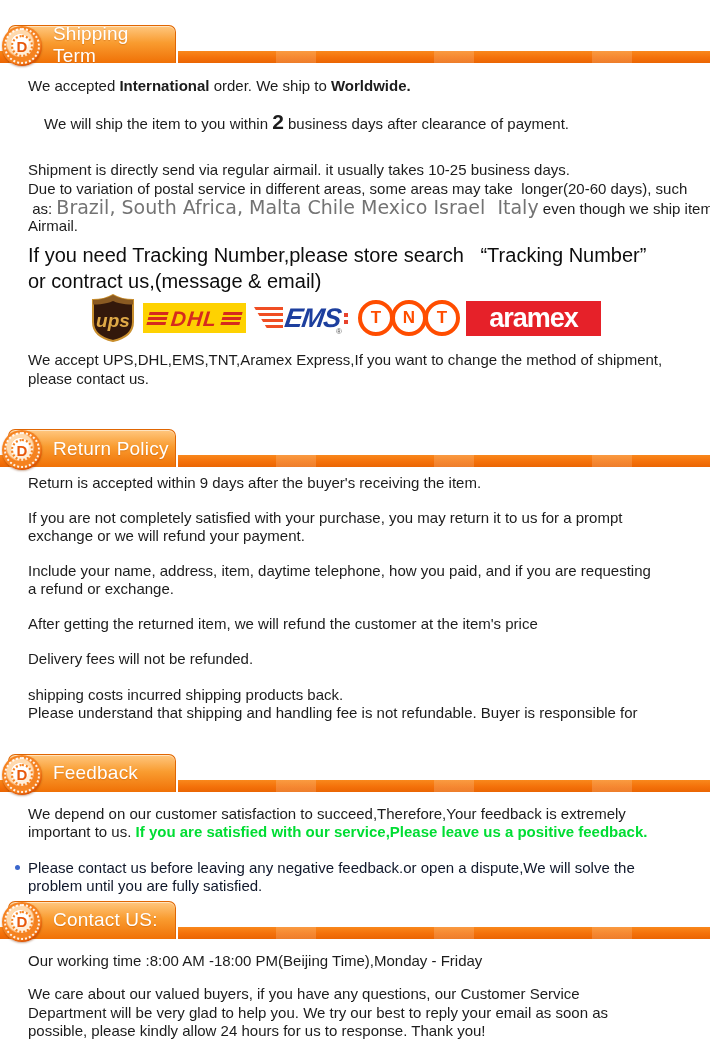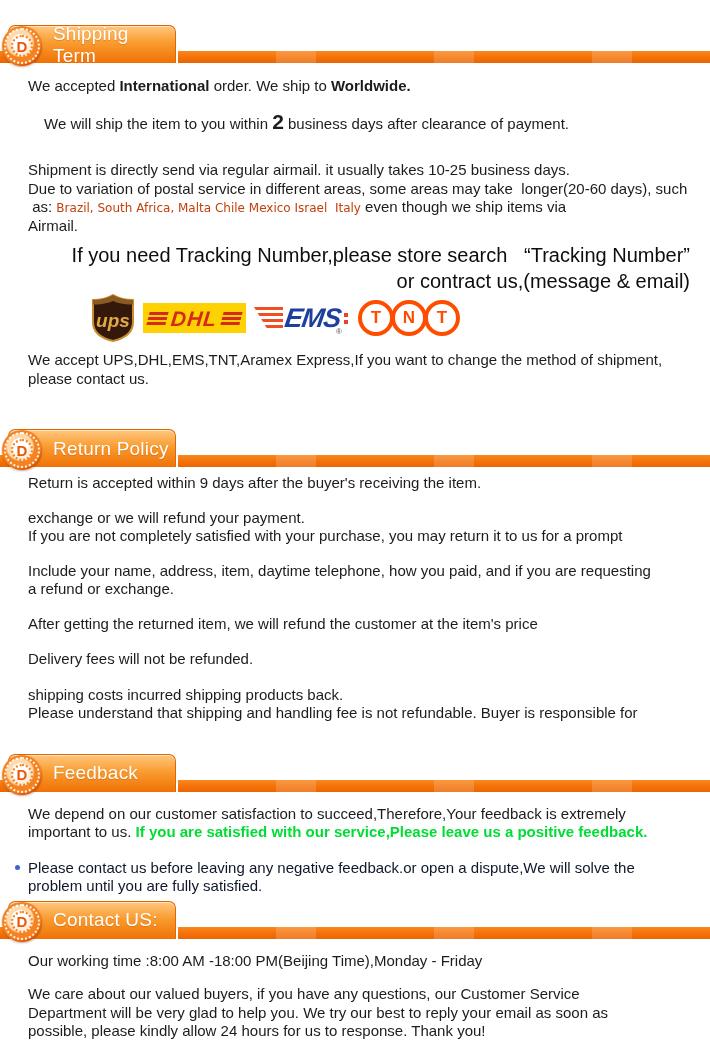--- a/index.html
+++ b/index.html
@@ -23,29 +23,29 @@
   .badge{position:absolute;left:2px;top:1px;width:40px;height:40px;border-radius:50%;z-index:3;
     background:radial-gradient(circle at 45% 42%,#ffffff 0 26%,#ffd9ac 28% 40%,#f58220 46% 64%,#db5102 72%);
     box-shadow:0 1px 2px rgba(120,50,0,.4);}
   .badge::before{content:"";position:absolute;inset:2px;border:2px dotted rgba(255,255,255,.9);border-radius:50%;}
   .badge::after{content:"";position:absolute;inset:9px;border:2px dotted #f58220;border-radius:50%;background:rgba(255,255,255,.55);}
   .badge-letter{position:absolute;inset:0;display:flex;align-items:center;justify-content:center;
     color:#e8590c;font-weight:700;font-size:15px;z-index:2;}
 
   
   .hdr1{margin-top:25px;padding-left:36px;} .s1-l1{margin-top:14px;} .s1-l2{margin-top:17px;margin-left:16px;}
-  .s1-airmail{margin-top:30px;} .s1-tracking{margin-top:7px;text-align:right;} .s1-accept{margin-top:9px;}
+  .s1-airmail{margin-top:30px;} .s1-tracking{margin-top:7px;} .s1-accept{margin-top:9px;}
   .hdr2{margin-top:41px;} .rp1{margin-top:7px;} .rp2{margin-top:16px;} .rp3{margin-top:16px;}
   .rp4{margin-top:16px;} .rp5{margin-top:17px;} .rp6{margin-top:17px;}
   .hdr3{margin-top:31px;} .fb1{margin-top:13px;} .fb2{margin-top:17px;}
   .hdr4{margin-top:5px;} .c1{margin-top:13px;} .c2{margin-top:15px;}
 
   
   .big-num{font-size:21px;font-weight:700;line-height:18px;}
-  .countries{font-family:"DejaVu Sans",sans-serif;font-size:12px;color:#c2410c;}
+  .countries{font-family:"DejaVu Sans",sans-serif;font-size:19px;color:#737373;}
   .tracking{font-size:20px;line-height:26px;white-space:pre;color:#0d0d0d;}
   .green{color:#00dd33;font-weight:700;}
   .red-text{color:#0f172a;}
   .bullet-row{position:relative;}
   .bullet-dot{position:absolute;left:-13px;top:6px;width:5px;height:5px;border-radius:50%;background:#3a66cc;}
 
   
   .logos{display:flex;align-items:center;height:48px;margin-left:62px;}
   .logo{flex:none;}
   .dhl{width:103px;height:30px;margin-left:7px;background:#fed201;display:flex;align-items:center;justify-content:center;gap:4px;}
@@ -120,20 +120,23 @@
         <div class="tnt-circle">
             <span>T</span>
           </div>
         <div class="tnt-circle">
             <span>N</span>
           </div>
         <div class="tnt-circle">
             <span>T</span>
           </div>
       </div>
+      <div class="logo aramex">
+        <span>aramex</span>
+      </div>
     </div>
 
     <div class="s1-accept">
       <div class="line">We accept UPS,DHL,EMS,TNT,Aramex Express,If you want to change the method of shipment,</div>
       <div class="line">please contact us.</div>
     </div>
   </div>
 
   <div class="hdr hdr2">
     <div class="hdr-bar"></div>
@@ -143,22 +146,22 @@
     <div class="badge">
       <span class="badge-letter">D</span>
     </div>
   </div>
 
   <div class="content">
     <div class="rp1">
       <div class="line">Return is accepted within 9 days after the buyer's receiving the item.</div>
     </div>
     <div class="rp2">
+      <div class="line">If you are not completely satisfied with your purchase, you may return it to us for a prompt</div>
       <div class="line">exchange or we will refund your payment.</div>
-      <div class="line">If you are not completely satisfied with your purchase, you may return it to us for a prompt</div>
     </div>
     <div class="rp3">
       <div class="line">Include your name, address, item, daytime telephone, how you paid, and if you are requesting</div>
       <div class="line">a refund or exchange.</div>
     </div>
     <div class="rp4">
       <div class="line">After getting the returned item, we will refund the customer at the item's price</div>
     </div>
     <div class="rp5">
       <div class="line">Delivery fees will not be refunded.</div>

